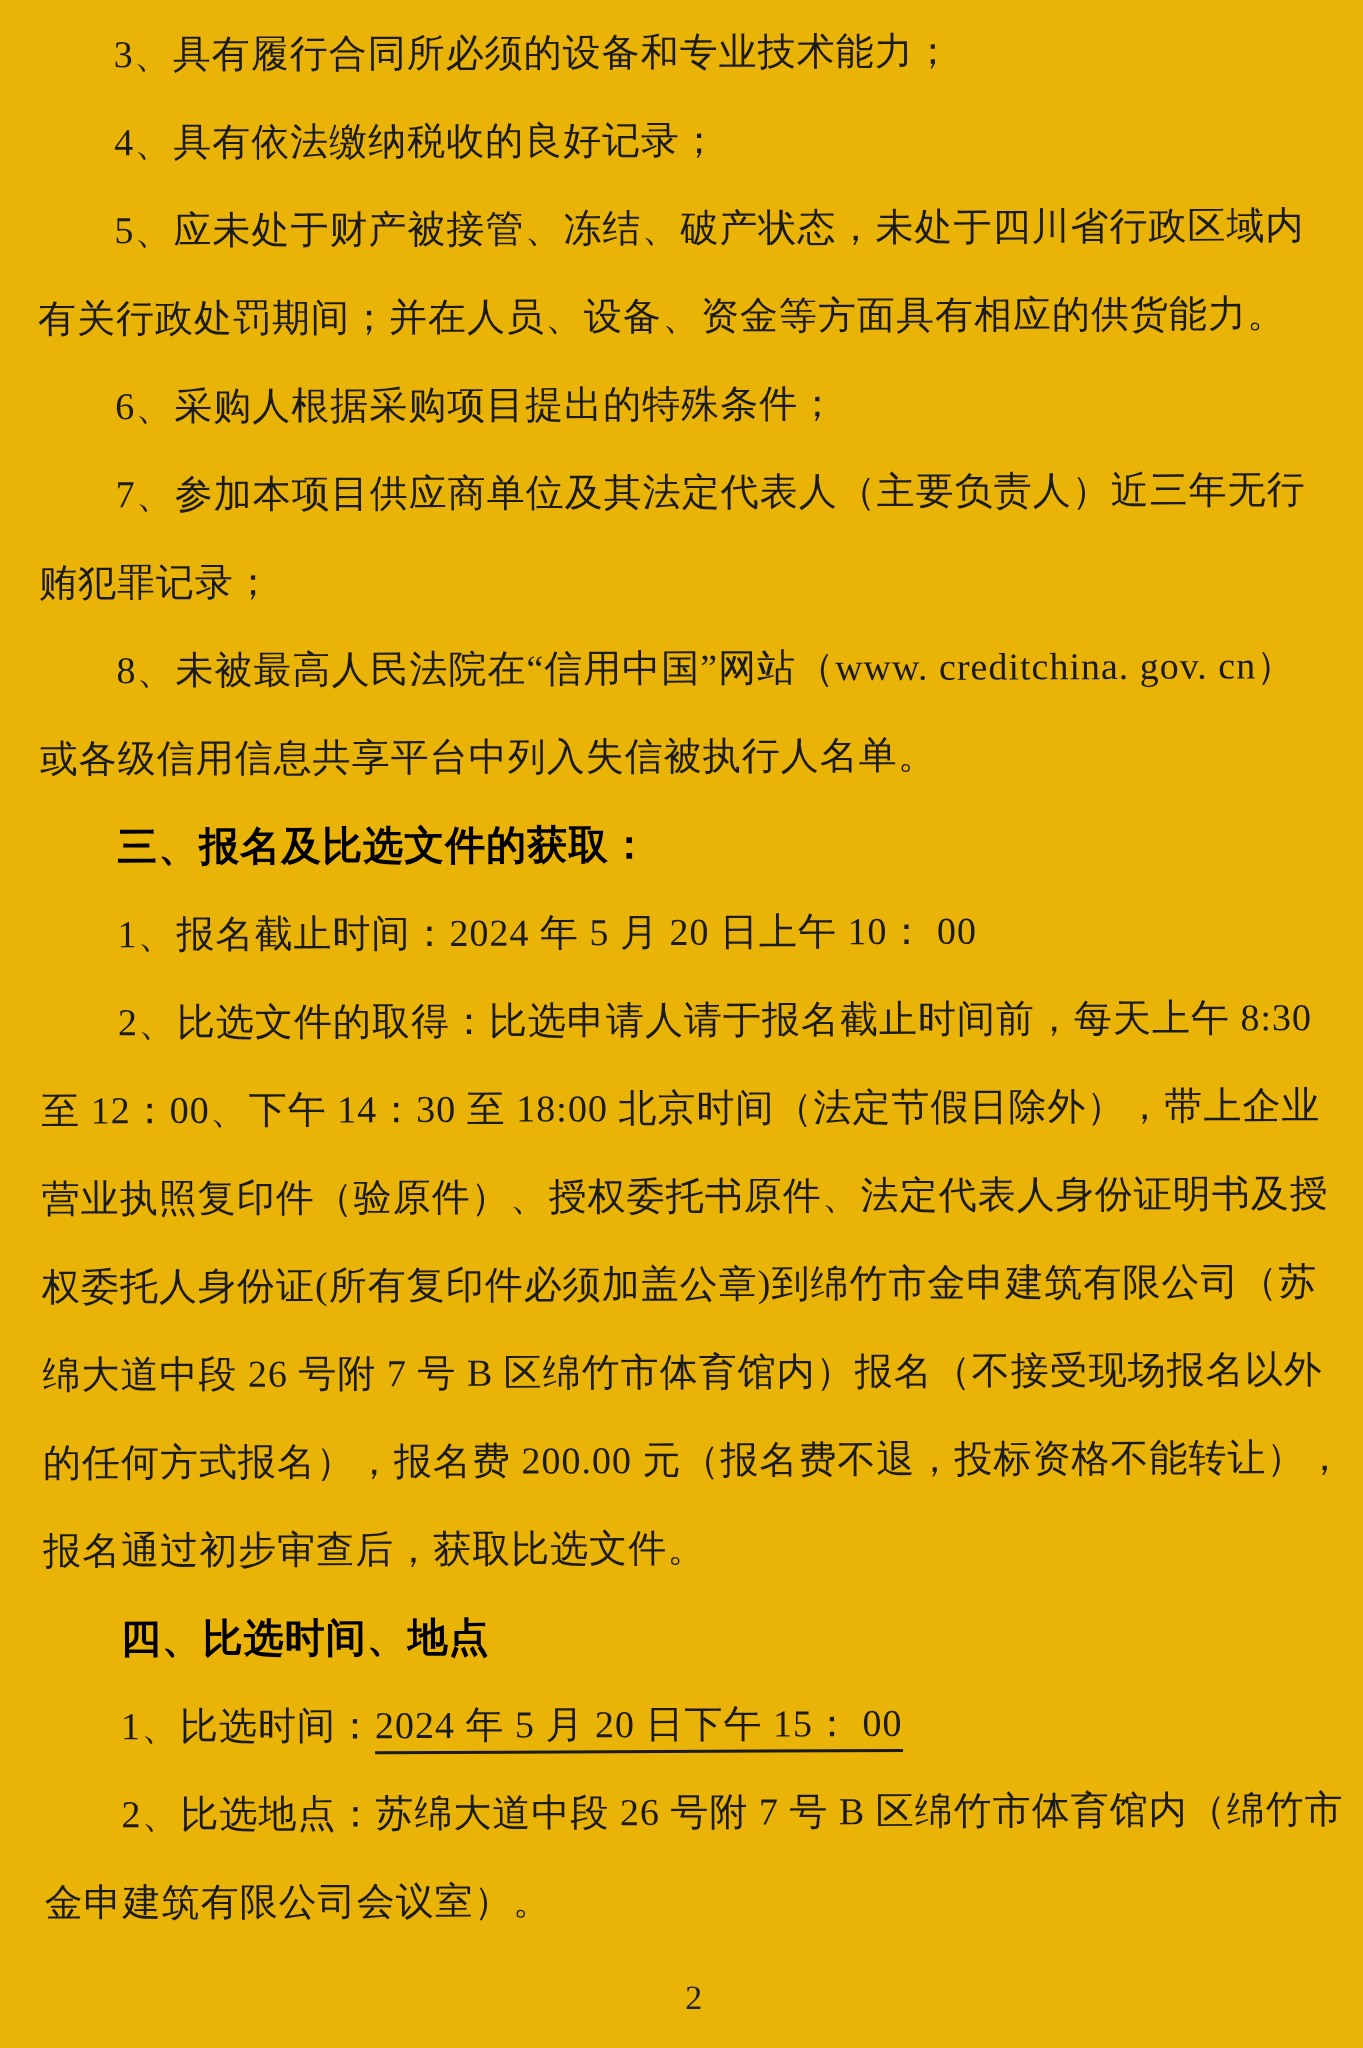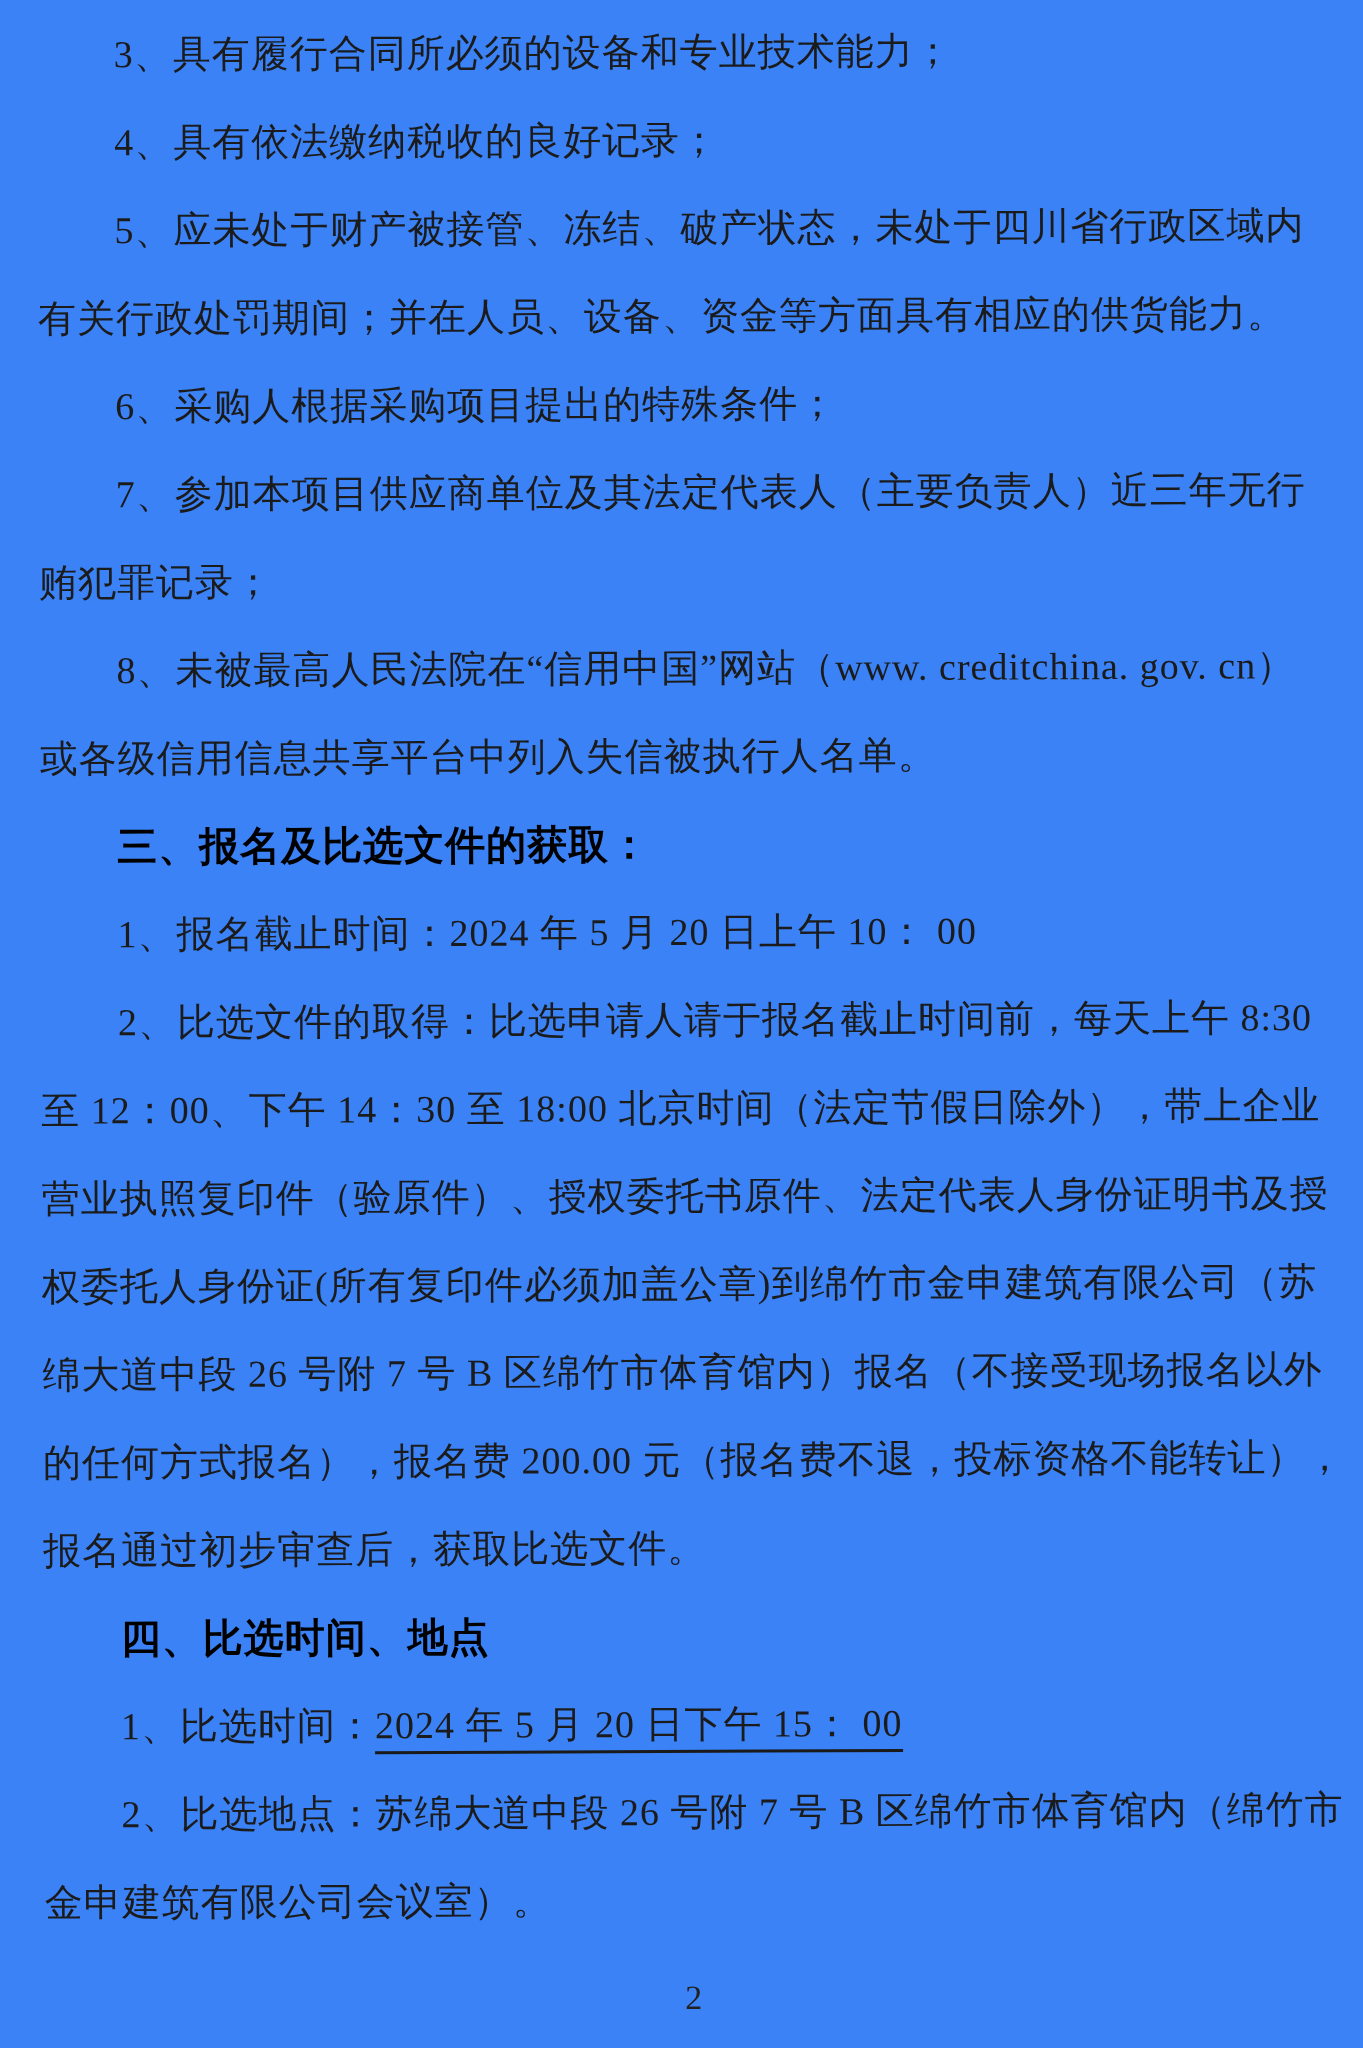--- a/index.html
+++ b/index.html
@@ -4,21 +4,21 @@
 <style>
   html, body {
     margin: 0;
     padding: 0;
     background: #f7f7f5;
   }
   .page {
     position: relative;
     width: 1363px;
     height: 2048px;
-    background: #3b82f6;
+    background: #eab308;
     overflow: hidden;
     font-family: "Liberation Serif", "DejaVu Serif", serif;
     color: #1b1b1b;
   }
   .content {
     padding: 8px 26px 0 40px;
     transform: rotate(-0.25deg);
     transform-origin: 48% 40%;
   }
   .line {

